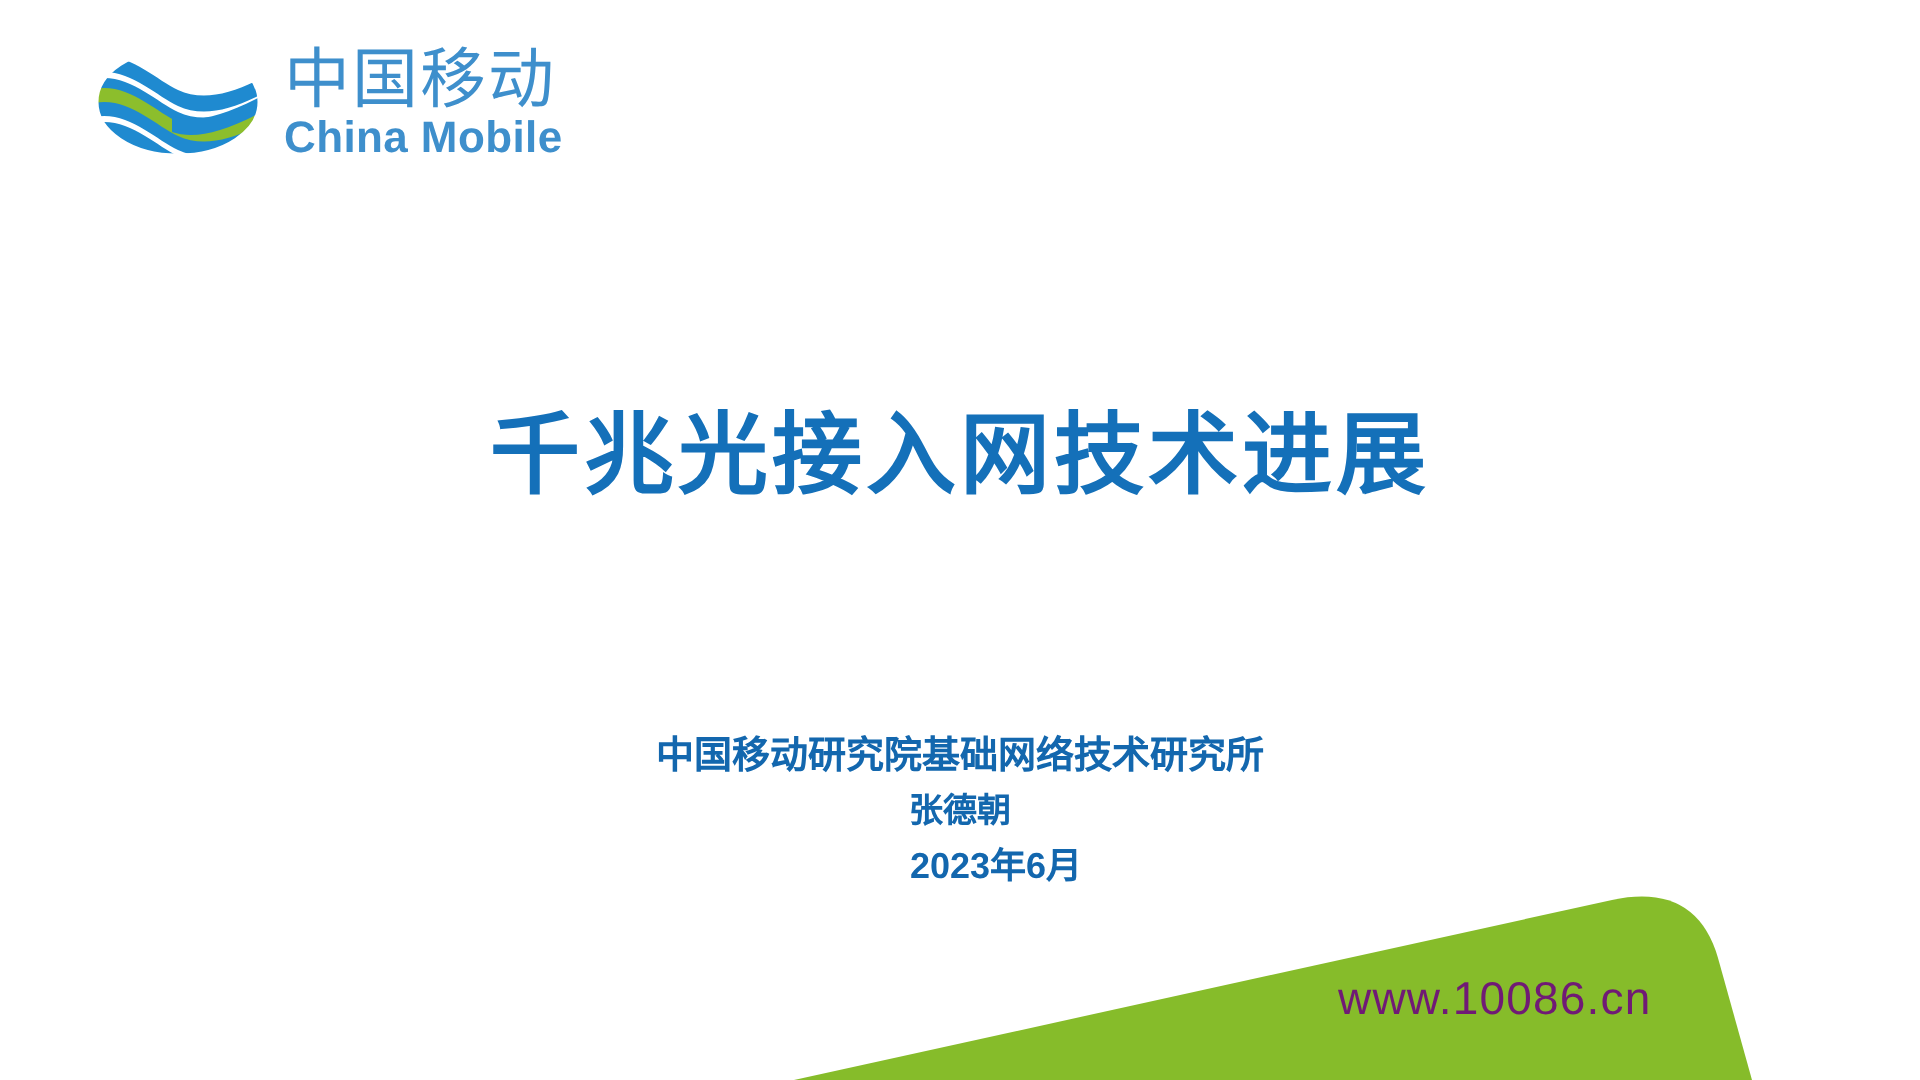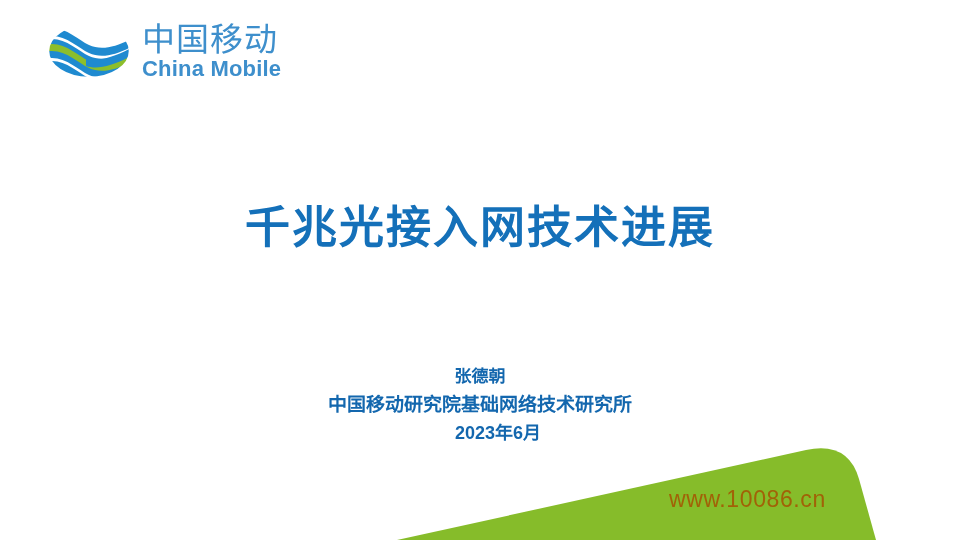--- a/index.html
+++ b/index.html
@@ -107,21 +107,21 @@
     pointer-events: none;
   }
 
   #site-url {
     position: absolute;
     left: 669px;
     top: 486px;
     font-size: 23px;
     font-weight: 400;
     letter-spacing: 0.6px;
-    color: #a16207;
+    color: #701a75;
     white-space: nowrap;
   }
 </style>
 </head>
 <body>
 
 <div id="slide">
 
   <svg id="green-swoosh" viewBox="0 0 960 540" preserveAspectRatio="none" aria-hidden="true">
     <path d="M 397 540
@@ -169,20 +169,20 @@
 
     <div id="logo-wordmark">
       <div class="logo-cn">中国移动</div>
       <div class="logo-en">China Mobile</div>
     </div>
   </div>
 
   <div id="title">千兆光接入网技术进展</div>
 
   <div id="subtitle-block">
+    <div class="line" id="presenter-org">中国移动研究院基础网络技术研究所</div>
     <div class="line" id="presenter-name">张德朝</div>
-    <div class="line" id="presenter-org">中国移动研究院基础网络技术研究所</div>
     <div class="line" id="presentation-date">2023年6月</div>
   </div>
 
   <div id="site-url">www.10086.cn</div>
 
 </div>
 
 </body></html>

